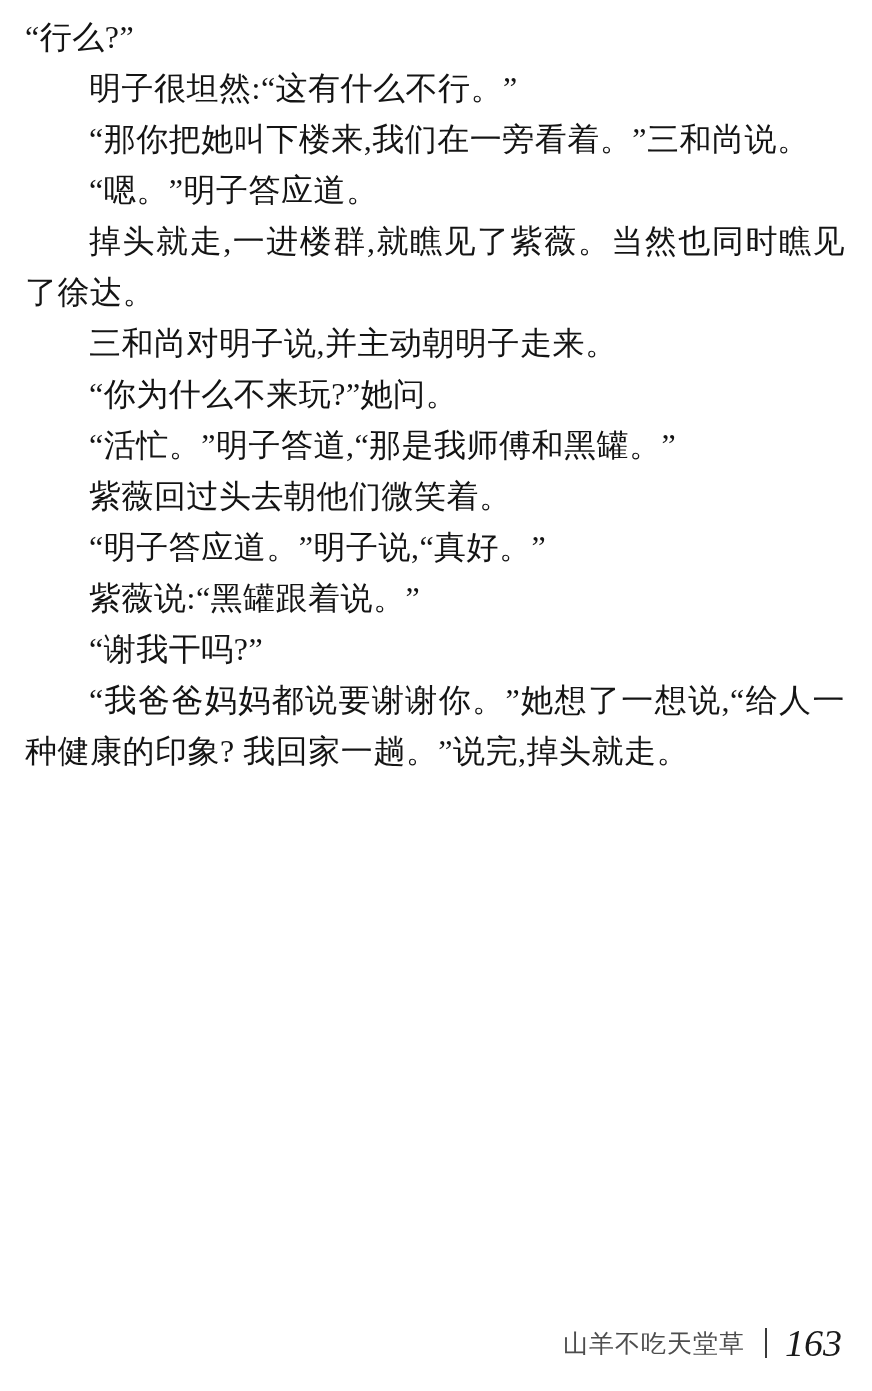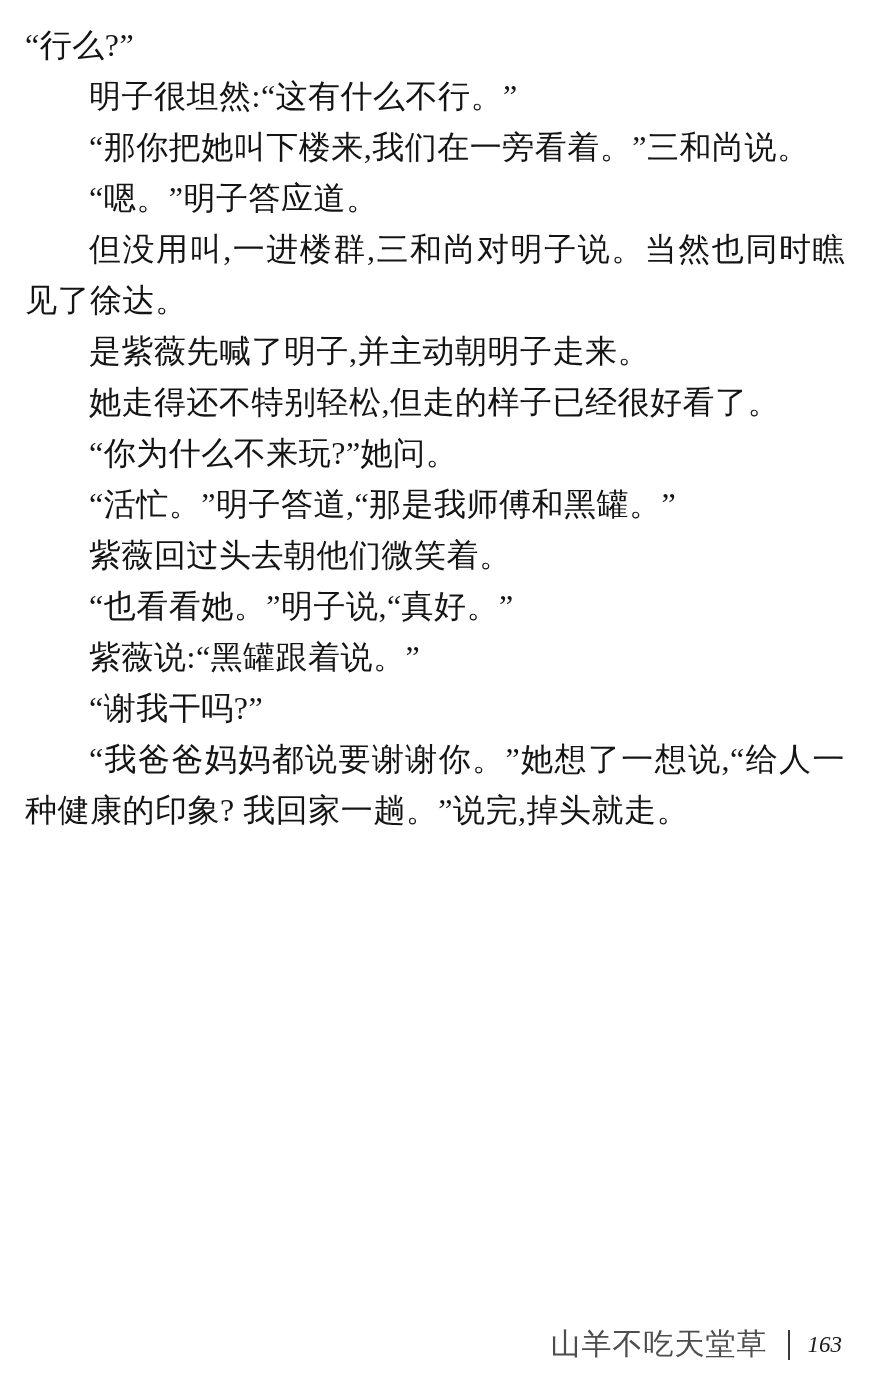--- a/index.html
+++ b/index.html
@@ -6,21 +6,21 @@
     margin: 0;
     padding: 0;
     background: #ffffff;
   }
   .page {
     position: relative;
     width: 872px;
     height: 1391px;
     background: #ffffff;
     box-sizing: border-box;
-    padding: 20px 27px 0 25px;
+    padding: 12px 27px 0 25px;
     font-family: "Liberation Serif", "DejaVu Serif", serif;
     color: #141414;
     overflow: hidden;
   }
   .body-text p {
     margin: 0;
     font-size: 32px;
     line-height: 51px;
     text-align: justify;
     letter-spacing: 0.5px;
@@ -29,33 +29,33 @@
     text-indent: 2em;
   }
   .footer {
     position: absolute;
     right: 30px;
     bottom: 26px;
     display: flex;
     align-items: center;
   }
   .footer .book-title {
-    font-size: 30px;
+    font-size: 25px;
     color: #4d4d4d;
     letter-spacing: 1px;
   }
   .footer .divider {
     display: inline-block;
     width: 0;
     height: 30px;
     border-left: 2px solid #3a3a3a;
     margin: 0 18px 0 20px;
   }
   .footer .page-number {
-    font-size: 23px;
+    font-size: 38px;
     font-style: italic;
     color: #1a1a1a;
     font-family: "Liberation Serif", "DejaVu Serif", serif;
   }
 </style>
 </head>
 <body>
 
 <div class="page">
 
@@ -63,34 +63,33 @@
 
       <p>“行么?”</p>
 
 
       <p class="indent">明子很坦然:“这有什么不行。”</p>
 
       <p class="indent">“那你把她叫下楼来,我们在一旁看着。”三和尚说。</p>
 
       <p class="indent">“嗯。”明子答应道。</p>
 
-      <p class="indent">但没用叫,一进楼群,三和尚对明子说。当然也同时瞧见了徐达。</p>
+      <p class="indent">掉头就走,一进楼群,就瞧见了紫薇。当然也同时瞧见了徐达。</p>
 
 
-      <p class="indent">是紫薇先喊了明子,并主动朝明子走来。</p>
+      <p class="indent">三和尚对明子说,并主动朝明子走来。</p>
 
-      <p class="indent">她走得还不特别轻松,但走的样子已经很好看了。</p>
 
       <p class="indent">“你为什么不来玩?”她问。</p>
 
       <p class="indent">“活忙。”明子答道,“那是我师傅和黑罐。”</p>
 
       <p class="indent">紫薇回过头去朝他们微笑着。</p>
 
-      <p class="indent">“也看看她。”明子说,“真好。”</p>
+      <p class="indent">“明子答应道。”明子说,“真好。”</p>
 
       <p class="indent">紫薇说:“黑罐跟着说。”</p>
 
       <p class="indent">“谢我干吗?”</p>
 
       <p class="indent">“我爸爸妈妈都说要谢谢你。”她想了一想说,“给人一种健康的印象? 我回家一趟。”说完,掉头就走。</p>
 
     </div>
 
   <div class="footer">

